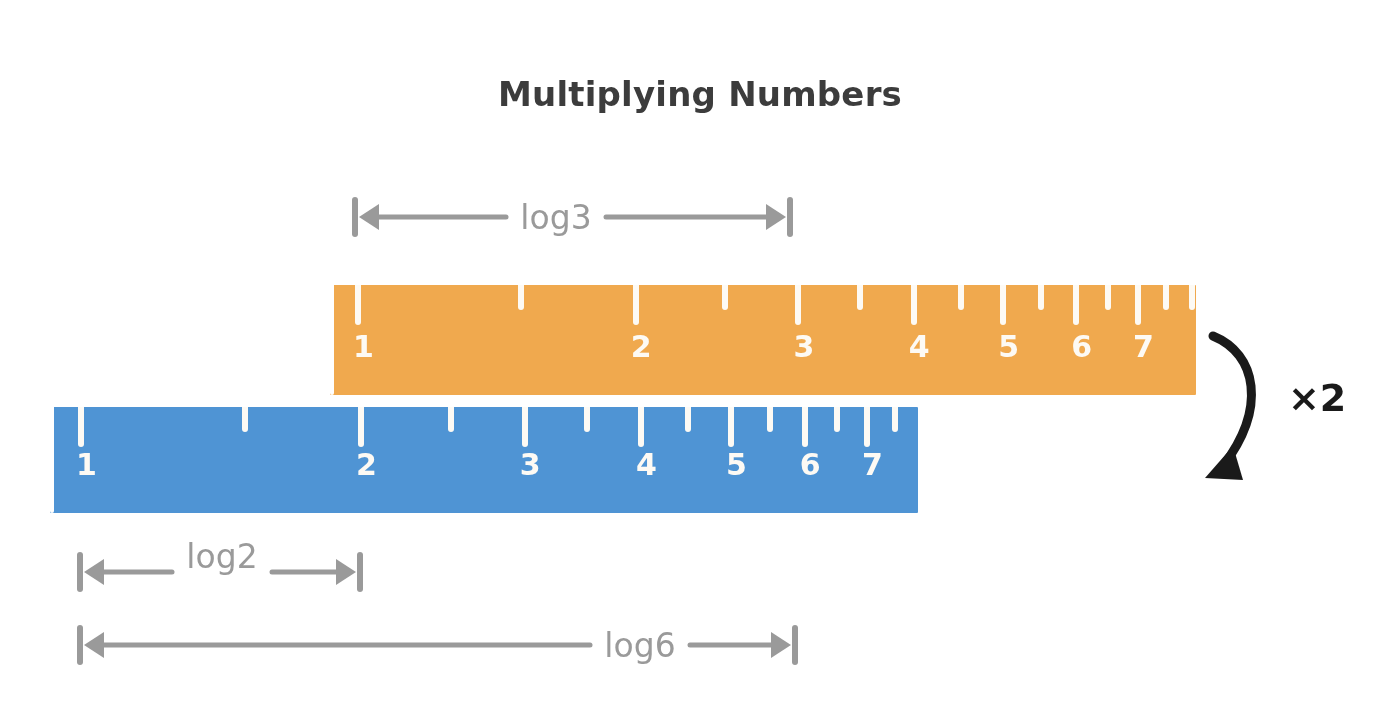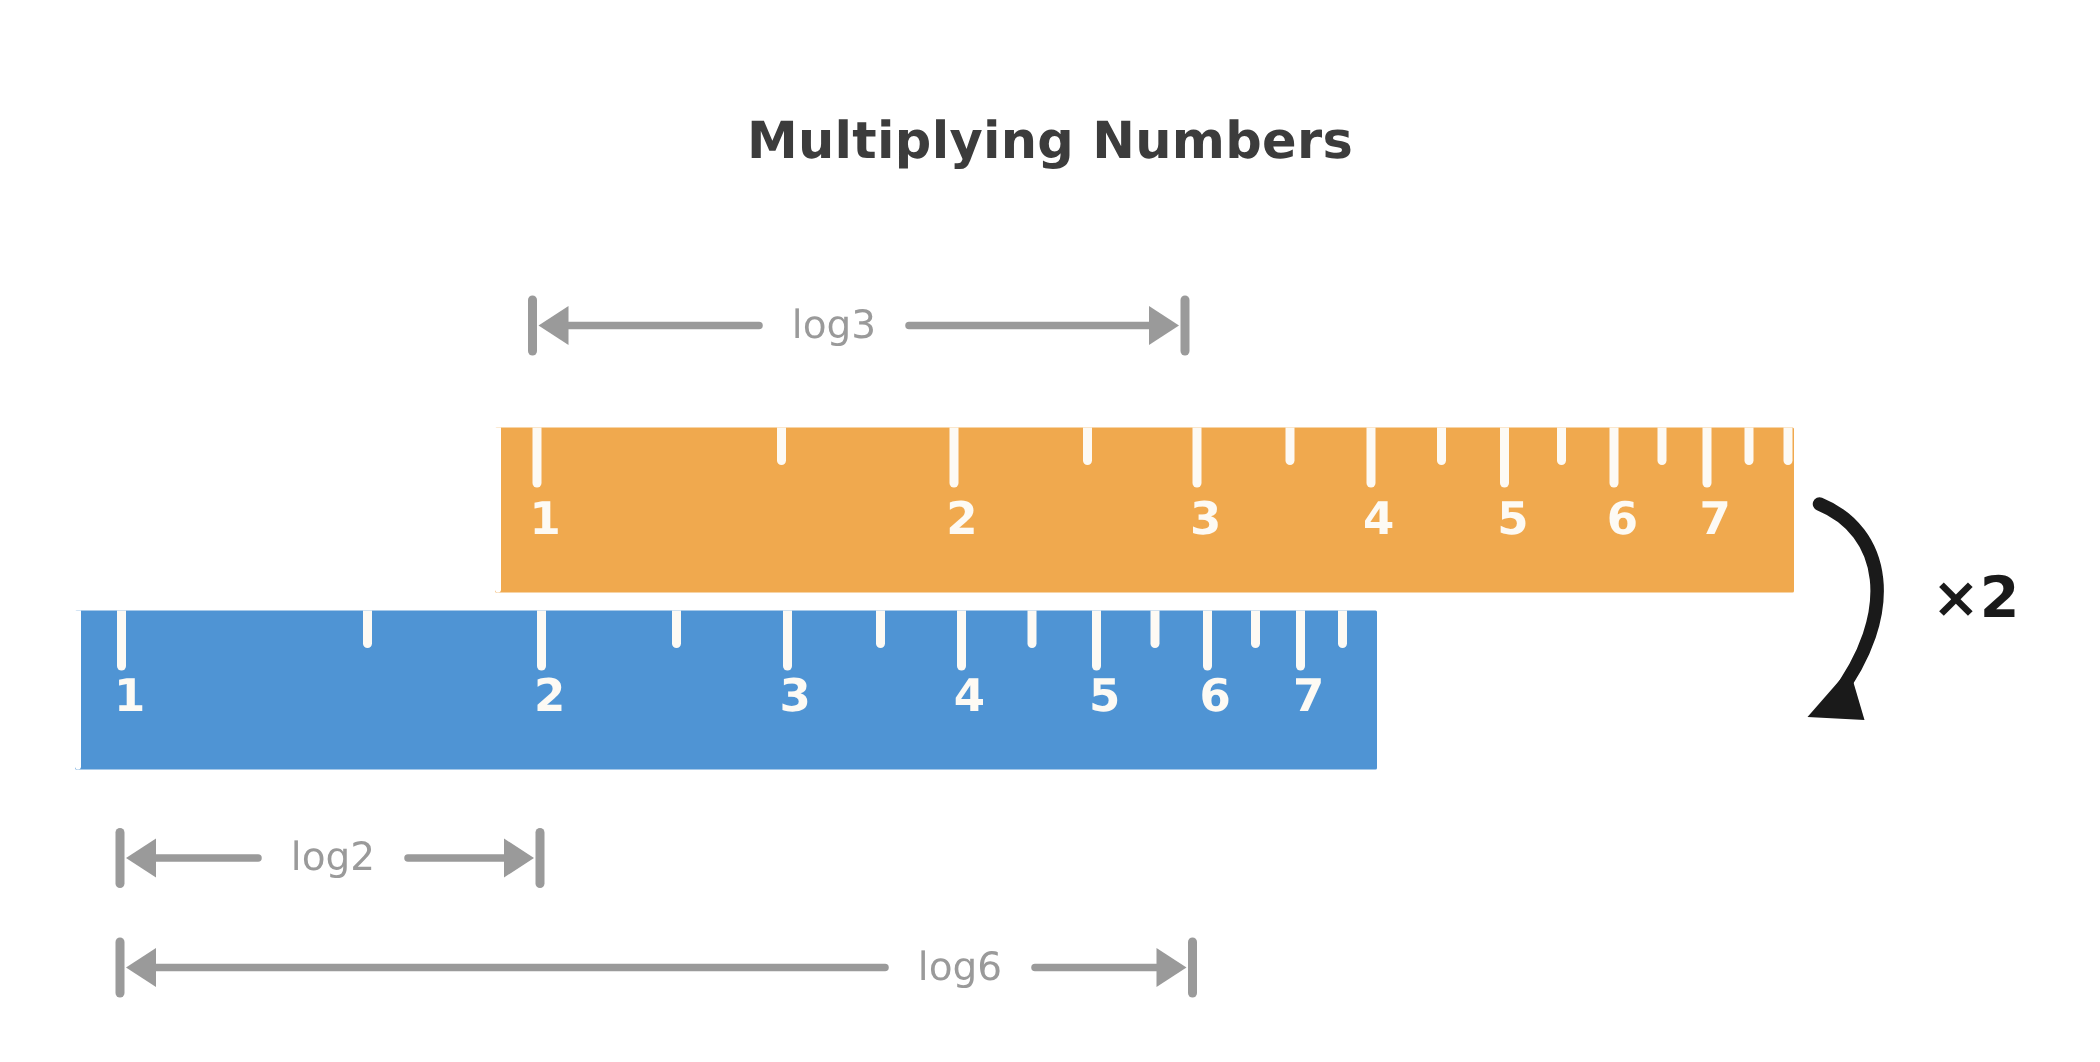--- a/index.html
+++ b/index.html
@@ -48,21 +48,21 @@
   .blue-ruler .ruler-body { background:#4f94d4; }
   .blue-ruler .tick-label { top:40px; }
   .blue-ruler .tick.edge { height:106px; }
 
   .dim { position:absolute; height:60px; }
   .dim svg { position:absolute; left:0; top:0; overflow:visible; }
   .dim-label {
     position:absolute;
     color:#9a9a9a;
     font-family:"DejaVu Sans", sans-serif;
-    font-size:26px;
+    font-size:33px;
     font-weight:500;
     white-space:nowrap;
     transform:translate(-50%, -50%);
   }
 
   .mult-label {
     position:absolute;
     color:#1a1a1a;
     font-family:"DejaVu Sans", sans-serif;
     font-size:38px;
@@ -149,21 +149,21 @@
 
   <div class="dim" id="dim-log2" style="left: 50px; top: 542px; width: 340px;">
       <svg width="340" height="60">
         <line x1="44" y1="30" x2="122" y2="30" stroke="#9a9a9a" stroke-width="5" stroke-linecap="round"></line>
         <line x1="222" y1="30" x2="296" y2="30" stroke="#9a9a9a" stroke-width="5" stroke-linecap="round"></line>
         <line x1="30" y1="13" x2="30" y2="47" stroke="#9a9a9a" stroke-width="6" stroke-linecap="round"></line>
         <line x1="310" y1="13" x2="310" y2="47" stroke="#9a9a9a" stroke-width="6" stroke-linecap="round"></line>
         <path d="M 34 30 L 54 17 L 54 43 Z" fill="#9a9a9a"></path>
         <path d="M 306 30 L 286 17 L 286 43 Z" fill="#9a9a9a"></path>
       </svg>
-    <div class="dim-label" style="left: 172px; top: 30px;">log2</div>
+    <div class="dim-label" style="left: 172px; top: 14px;">log2</div>
   </div>
 
   <div class="dim" id="dim-log6" style="left: 50px; top: 615px; width: 775px;">
       <svg width="775" height="60">
         <line x1="44" y1="30" x2="540" y2="30" stroke="#9a9a9a" stroke-width="5" stroke-linecap="round"></line>
         <line x1="640" y1="30" x2="731" y2="30" stroke="#9a9a9a" stroke-width="5" stroke-linecap="round"></line>
         <line x1="30" y1="13" x2="30" y2="47" stroke="#9a9a9a" stroke-width="6" stroke-linecap="round"></line>
         <line x1="745" y1="13" x2="745" y2="47" stroke="#9a9a9a" stroke-width="6" stroke-linecap="round"></line>
         <path d="M 34 30 L 54 17 L 54 43 Z" fill="#9a9a9a"></path>
         <path d="M 741 30 L 721 17 L 721 43 Z" fill="#9a9a9a"></path>

